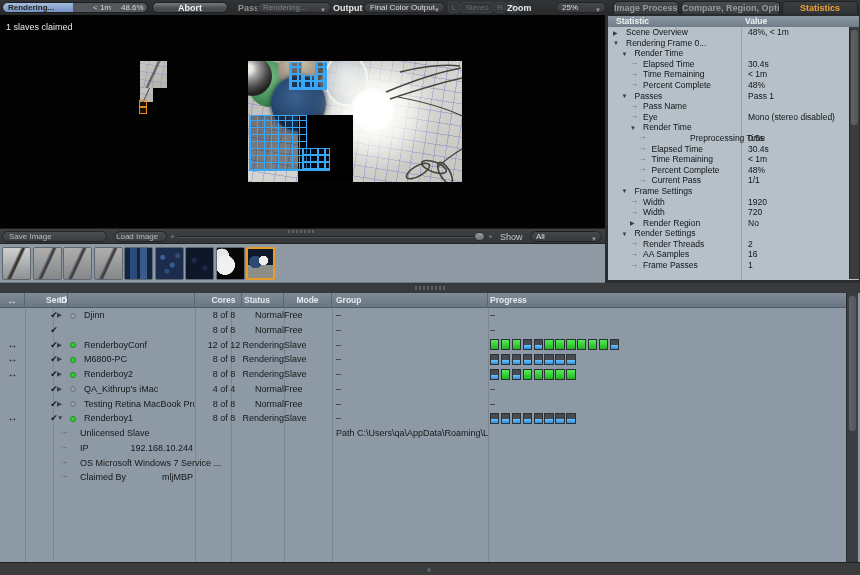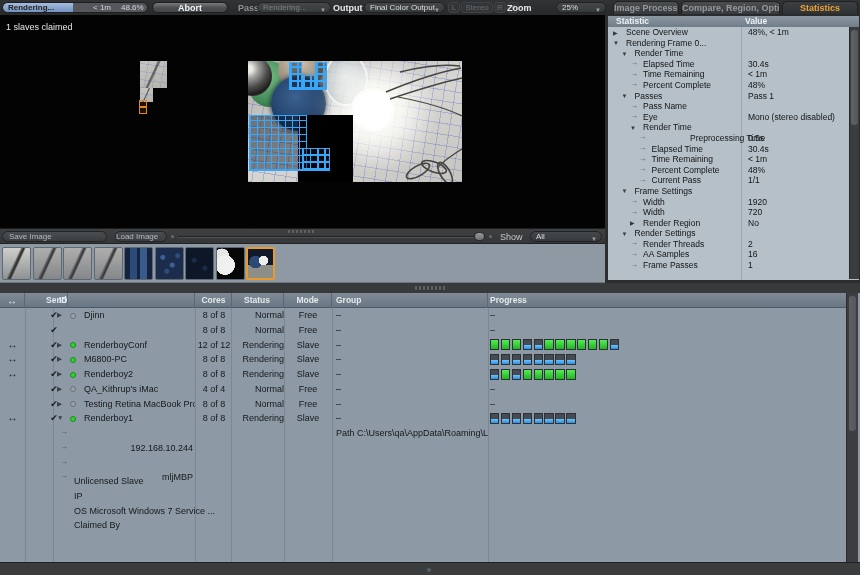--- a/index.html
+++ b/index.html
@@ -98,38 +98,38 @@
 2); }
   .t-header { background:linear-gradient(#7f8c98,#697683); color:#e3e9ef; font-size:8.5px; font-weight:bold; line-height:15px; border-bottom:1px solid #4e5a64; }
   .hcell { position:absolute; top:0; height:15px; border-right:1px solid #5b6772; padding-left:6px; overflow:hidden; }
   .t-body { position:absolute; left:0; top:15px; width:846px; bottom:0; overflow:hidden; }
   .colline { position:absolute; top:0; bottom:0; width:1px; background:#7b8792; }
   .t-row { position:relative; height:14.75px; font-size:9px; color:#15181b; line-height:14.75px; }
   .cell { position:absolute; top:0; height:14.75px; overflow:hidden; white-space:nowrap; }
   .col-resize { left:0; width:25px; text-align:center; }
   .col-send { left:40px; width:28px; text-align:center; }
   .col-id { left:53px; width:142px; }
-  .col-cores { left:196px; width:36px; text-align:center; }
+  .col-cores { left:206px; width:36px; text-align:center; }
   .col-status { left:231px; width:53px; text-align:right; }
-  .col-mode { left:284px; width:48px; text-align:center; }
+  .col-mode { left:284px; width:48px; text-align:left; }
   .col-group { left:332px; width:156px; padding-left:4px; }
   .col-progress { left:488px; width:357px; padding-left:2px; }
   .xfer { font-weight:bold; font-size:10px; }
   .chk { font-size:9px; }
   .exp { position:absolute; left:4px; top:0; font-size:6.5px; color:#39404 6; color:#394046; }
   .dot { position:absolute; left:17px; top:4.5px; width:6px; height:6px; border-radius:50%; }
   .dot.green { background:#2fd32f; border:1px solid #1a8a1a; }
   .dot.gray { background:#9aa2a8; border:1px solid #6a7076; }
   .idtext { position:absolute; left:31px; top:0; }
   .pcell { display:inline-block; position:relative; width:9.3px; height:11px; margin:1.8px 1.6px 0 0; background:#454b51; border:1px solid #2c3136; vertical-align:top; }
   .pfill { position:absolute; left:0; right:0; bottom:0; }
   .pfill.b { height:4px; background:linear-gradient(#6cc2ff,#2e8fdf); }
   .pfill.g { height:9px; background:linear-gradient(#55ec55,#1fb51f); }
   .sub-leaf { position:absolute; left:60px; top:-1px; font-size:8px; color:#48525a; }
-  .sub-label { position:absolute; left:74px; top:0; white-space:nowrap;margin-top:48px; }
+  .sub-label { position:absolute; left:80px; top:0; white-space:nowrap; }
   .sub-value { position:absolute; left:100px; width:93px; text-align:right; top:0; }
   .v-scroll { position:absolute; left:846px; top:0px; width:12px; height:269px; background:#3b3d40; border-left:1px solid #292b2d; }
   .v-thumb { position:absolute; left:2px; right:2px; top:3px; height:135px; background:linear-gradient(90deg,#5f6265,#53565a); border-radius:3px; }
 
   
   .bottom-bar { position:absolute; left:0; top:562px; width:860px; height:13px; background:#3a3c3e; border-top:1px solid #222; }
   .bb-grip { position:absolute; left:427px; top:5px; width:4px; height:4px; border-radius:50%; background:#5c5f62; }
 </style>
 </head>
 <body>

